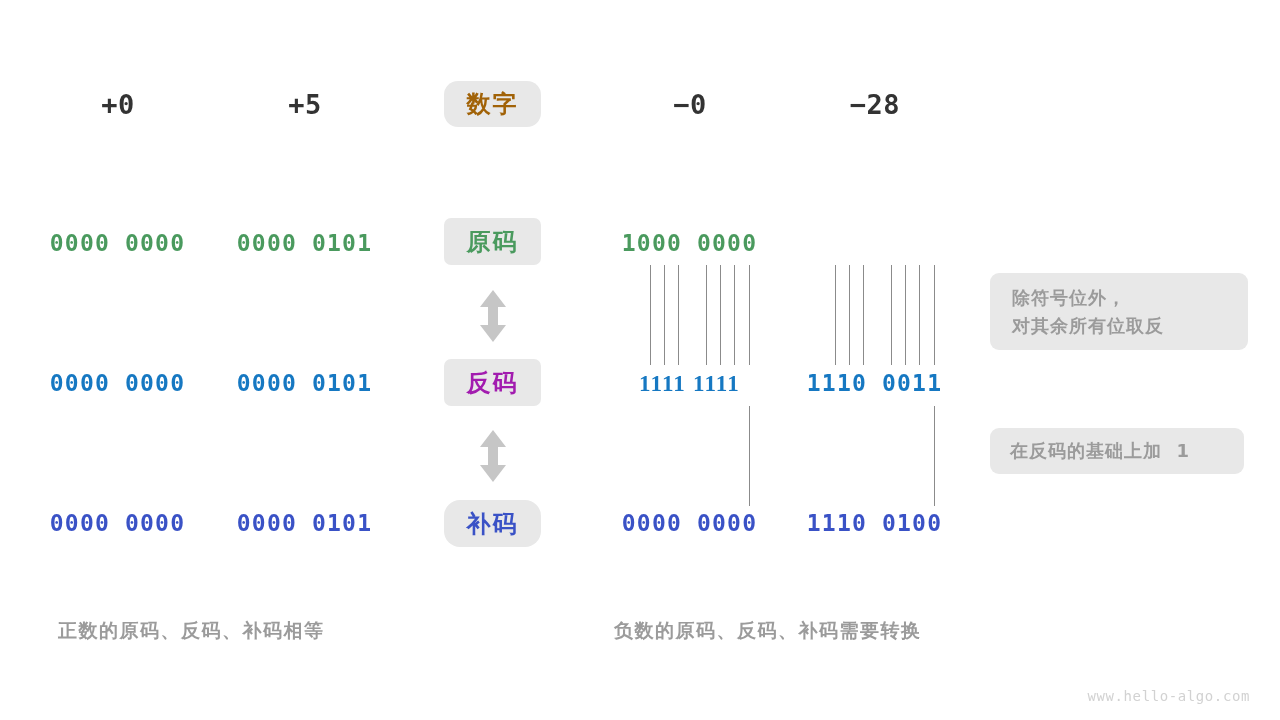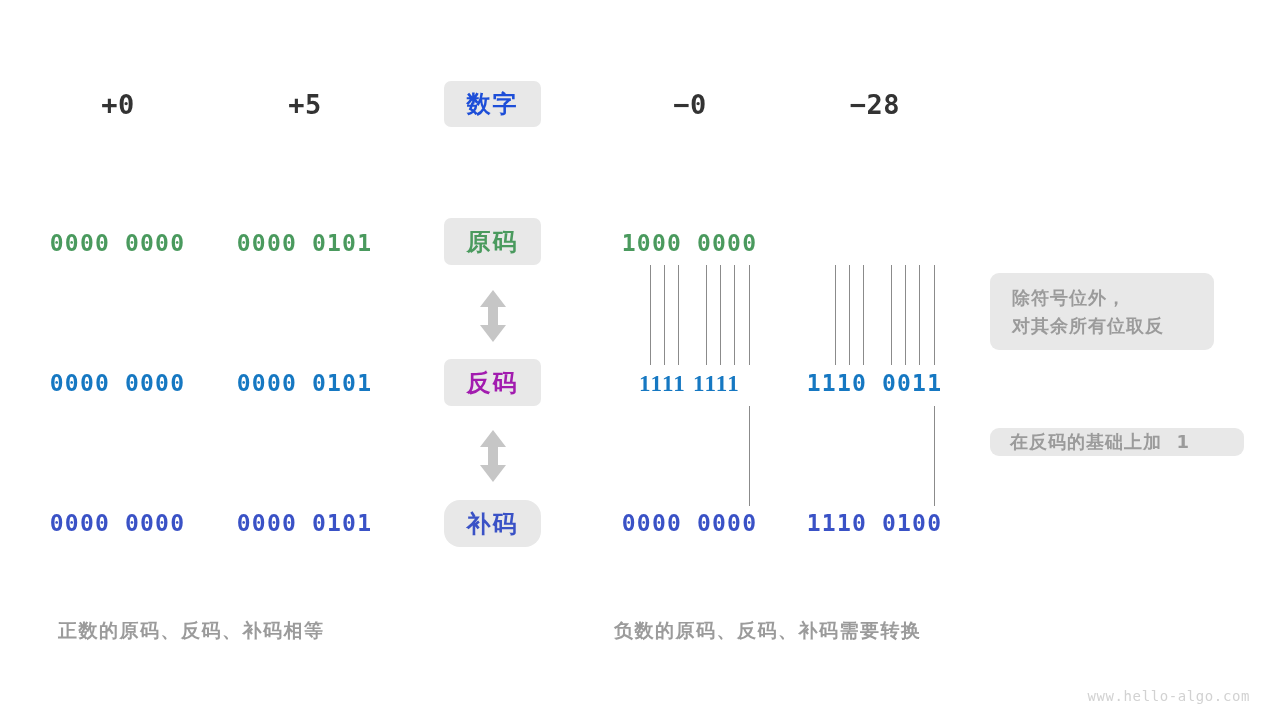--- a/index.html
+++ b/index.html
@@ -58,21 +58,21 @@
     display: flex;
     align-items: center;
     justify-content: center;
     background: #e8e8e8;
     border-radius: 7px;
     font-size: 24px;
     font-weight: 700;
     letter-spacing: 2px;
     line-height: 1;
   }
-  .badge.dark   { color: #1d4ed8; }
+  .badge.dark   { color: #a16207; border-radius: 14px; }
   .badge.green  { color: #4a9a5e; }
   .badge.blue   { color: #a21caf; }
   .badge.indigo { color: #3a52c6; border-radius: 16px; }
 
   
   .note {
     position: absolute;
     background: #e8e8e8;
     border-radius: 9px;
     color: #9b9b9b;
@@ -191,26 +191,26 @@
       <polygon points="18,2 31,19 23,19 23,37 31,37 18,54 5,37 13,37 13,19 5,19" fill="#c6c6c6"></polygon>
     </svg>
   </div>
 
   <div class="dblarrow" style="left:475px; top:428px;">
     <svg width="36" height="56" viewBox="0 0 36 56" aria-hidden="true">
       <polygon points="18,2 31,19 23,19 23,37 31,37 18,54 5,37 13,37 13,19 5,19" fill="#c6c6c6"></polygon>
     </svg>
   </div>
 
-  <div class="note" style="left:990px; top:273px; width:224px; height:77px;padding-left:22px;">
+  <div class="note" style="left:990px; top:273px; width:258px; height:77px;padding-left:22px;">
     <span>除符号位外，</span>
     <span>对其余所有位取反</span>
   </div>
 
-  <div class="note" style="left:990px; top:428px; width:254px; height:28px; padding-top:0; padding-bottom:0;">
+  <div class="note" style="left:990px; top:428px; width:254px; height:46px; padding-top:0; padding-bottom:0;">
     <span>在反码的基础上加  1</span>
   </div>
 
   <div class="caption" style="left:58px;  top:621px;">正数的原码、反码、补码相等</div>
 
   <div class="caption" style="left:614px; top:621px;">负数的原码、反码、补码需要转换</div>
 
   <div class="watermark">www.hello-algo.com</div>
 
 </div>

